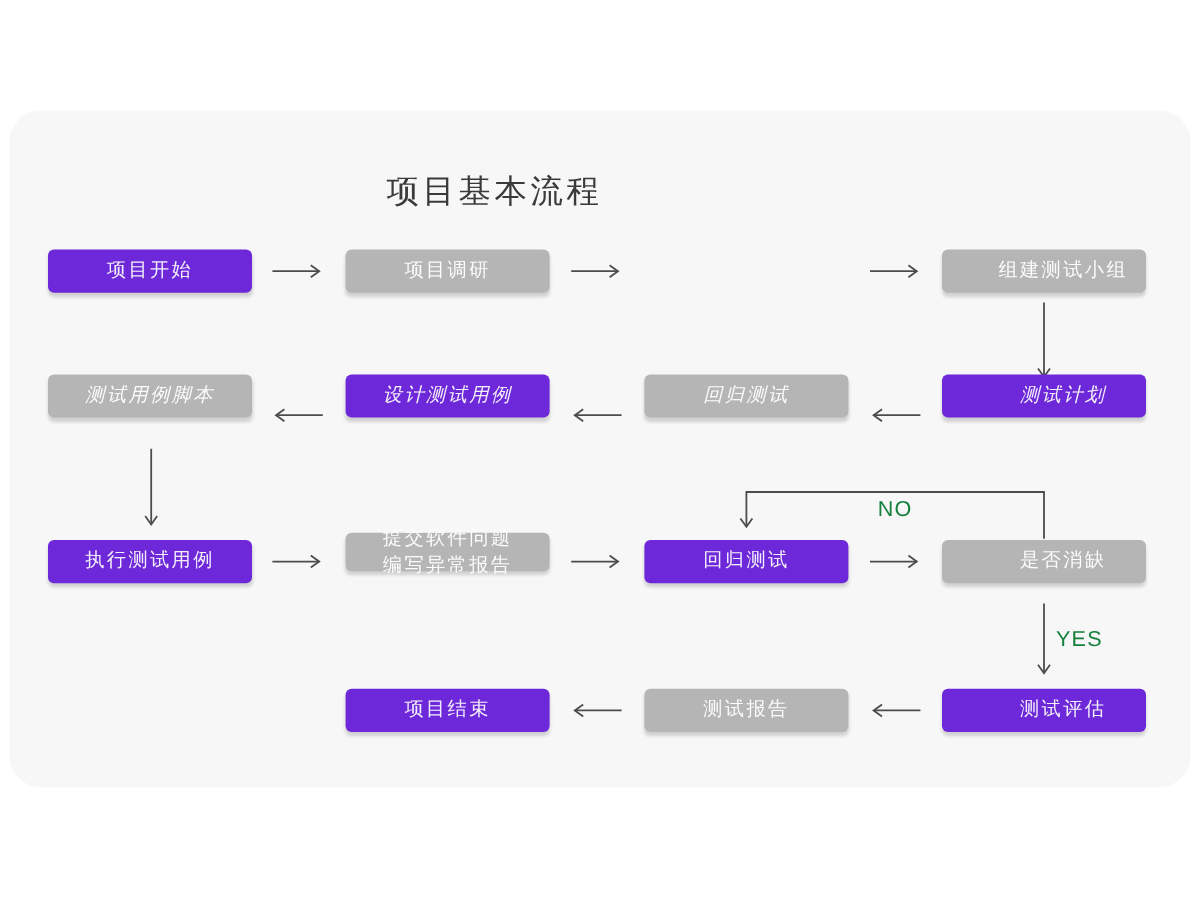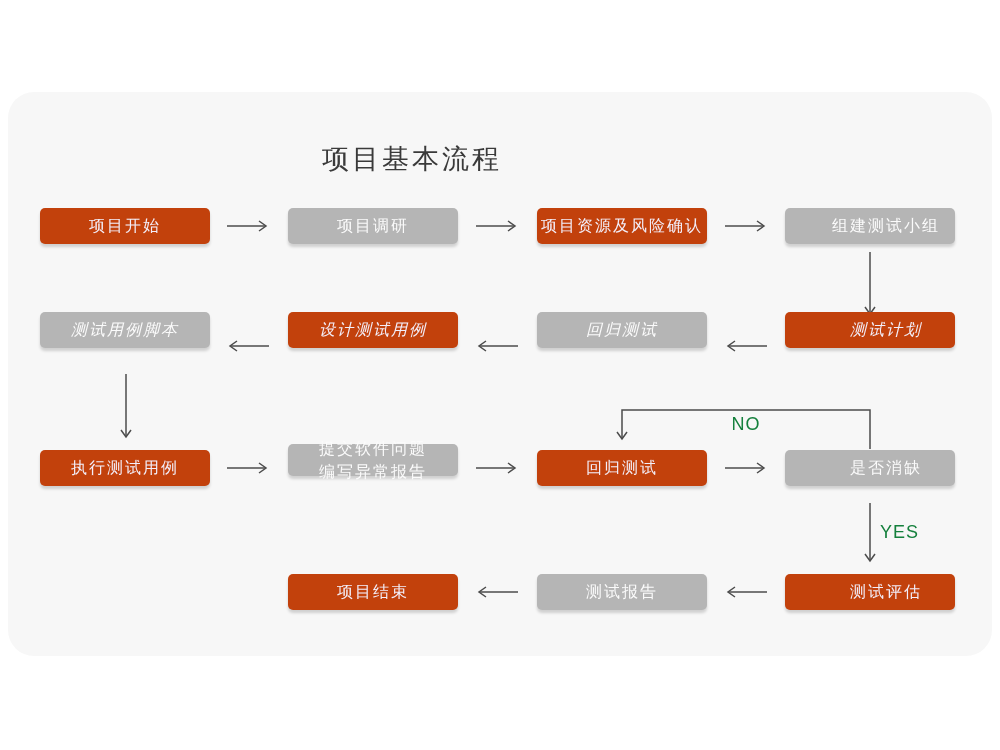--- a/index.html
+++ b/index.html
@@ -46,21 +46,21 @@
     align-items: center;
     justify-content: center;
     font-size: 16px;
     letter-spacing: 2px;
     text-align: center;
     white-space: pre-line;
     line-height: 1.45;
     box-shadow: 0 3px 3px rgba(0,0,0,0.16);
     box-sizing: border-box;
   }
-  .node.purple { background: #c2410c; color: #f3eef9; }
+  .node.purple { background: #6d28d9; color: #f3eef9; }
   .node.gray   { background: #b5b5b5; color: #fbfbfb; }
   .node.tall   { height: 32px; }
 
   
   .c1 { left: 40px; }
   .c2 { left: 288px; }
   .c3 { left: 537px; }
   .c4 { left: 785px; padding-left: 32px; }
   
   .r1 { top: 208px; }
@@ -115,21 +115,20 @@
 
       <path d="M870 503 V561" marker-end="url(#ah)"></path>
 
       <path d="M767 592 L728 592" marker-end="url(#ah)"></path>
       <path d="M518 592 L479 592" marker-end="url(#ah)"></path>
     </g>
   </svg>
 
   <div class="node purple c1 r1">项目开始</div>
   <div class="node gray   c2 r1">项目调研</div>
-  <div class="node purple c3 r1">项目资源及风险确认</div>
   <div class="node gray   c4 r1">组建测试小组</div>
 
   <div class="node purple c4 r2">测试计划</div>
   <div class="node gray   c3 r2">回归测试</div>
   <div class="node purple c2 r2">设计测试用例</div>
   <div class="node gray   c1 r2">测试用例脚本</div>
 
   <div class="node purple c1 r3">执行测试用例</div>
   <div class="node gray tall c2 r3t">提交软件问题
 编写异常报告</div>

